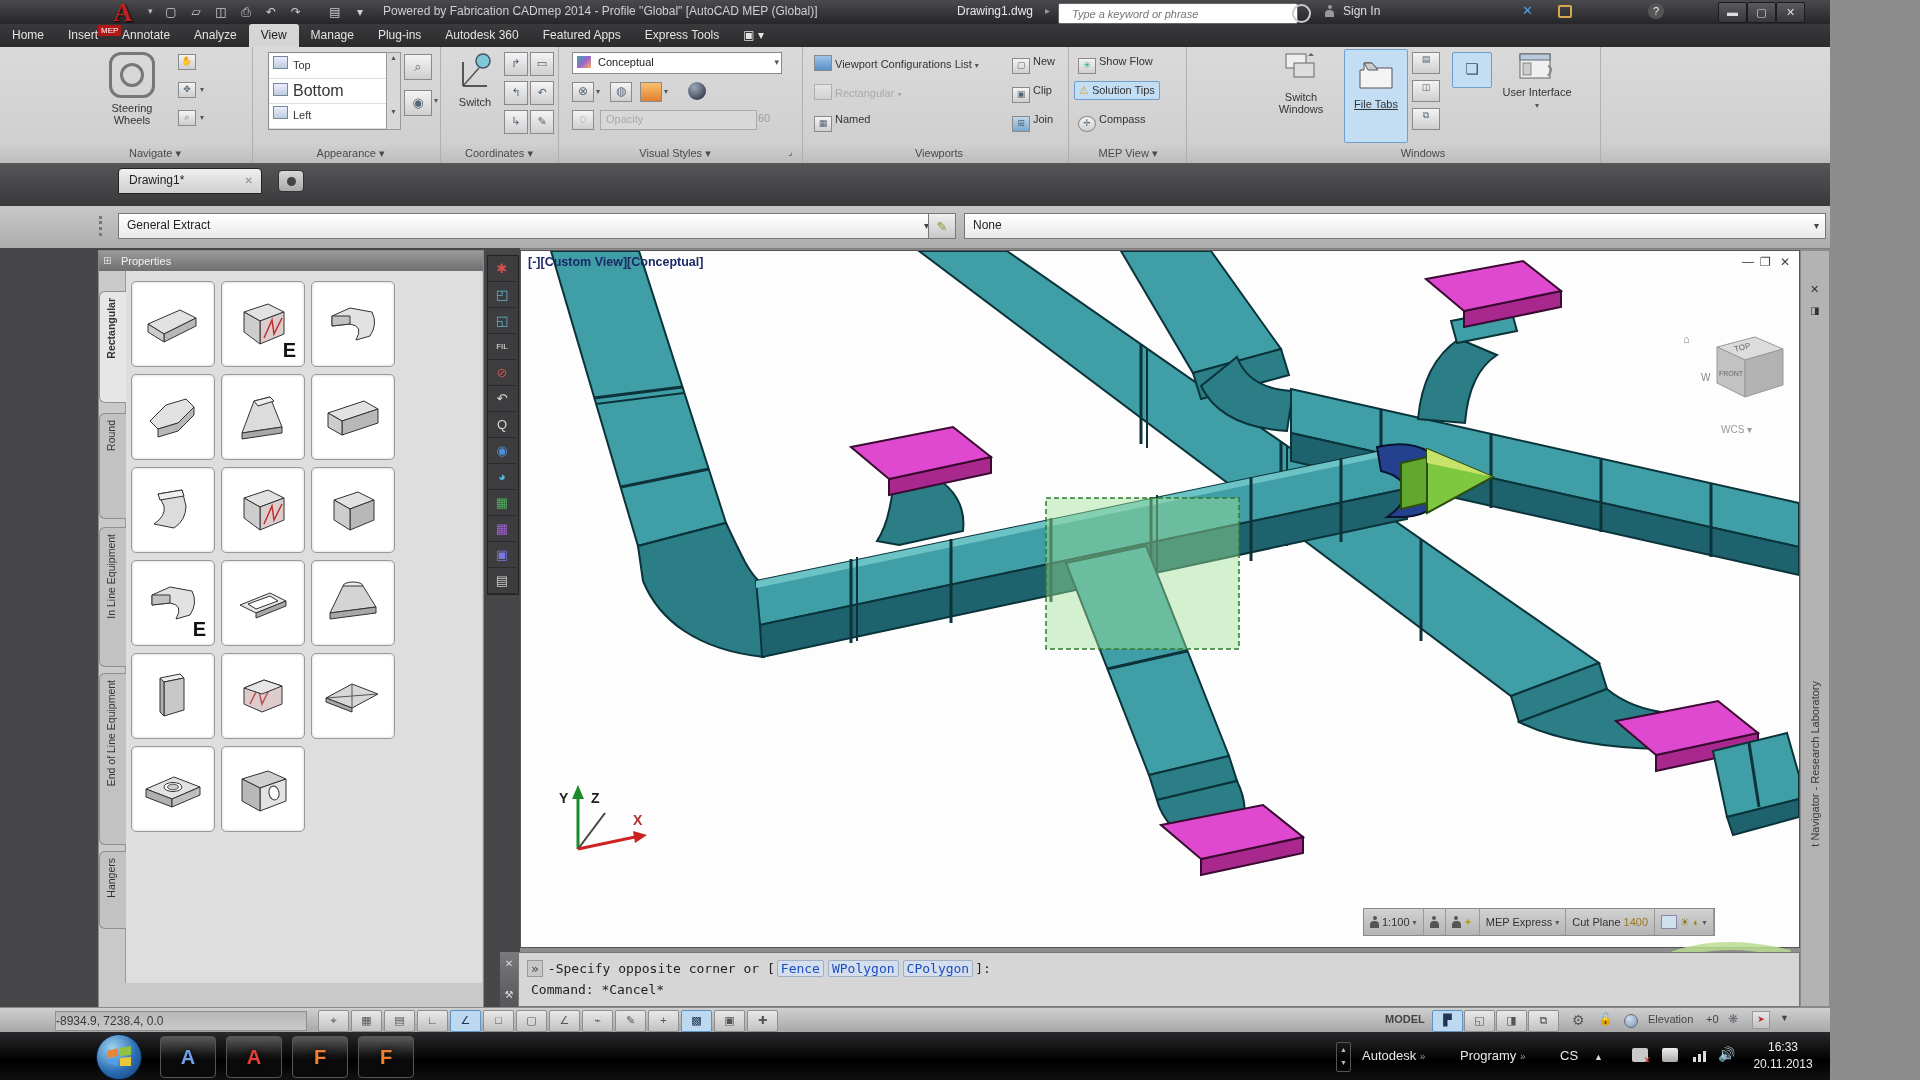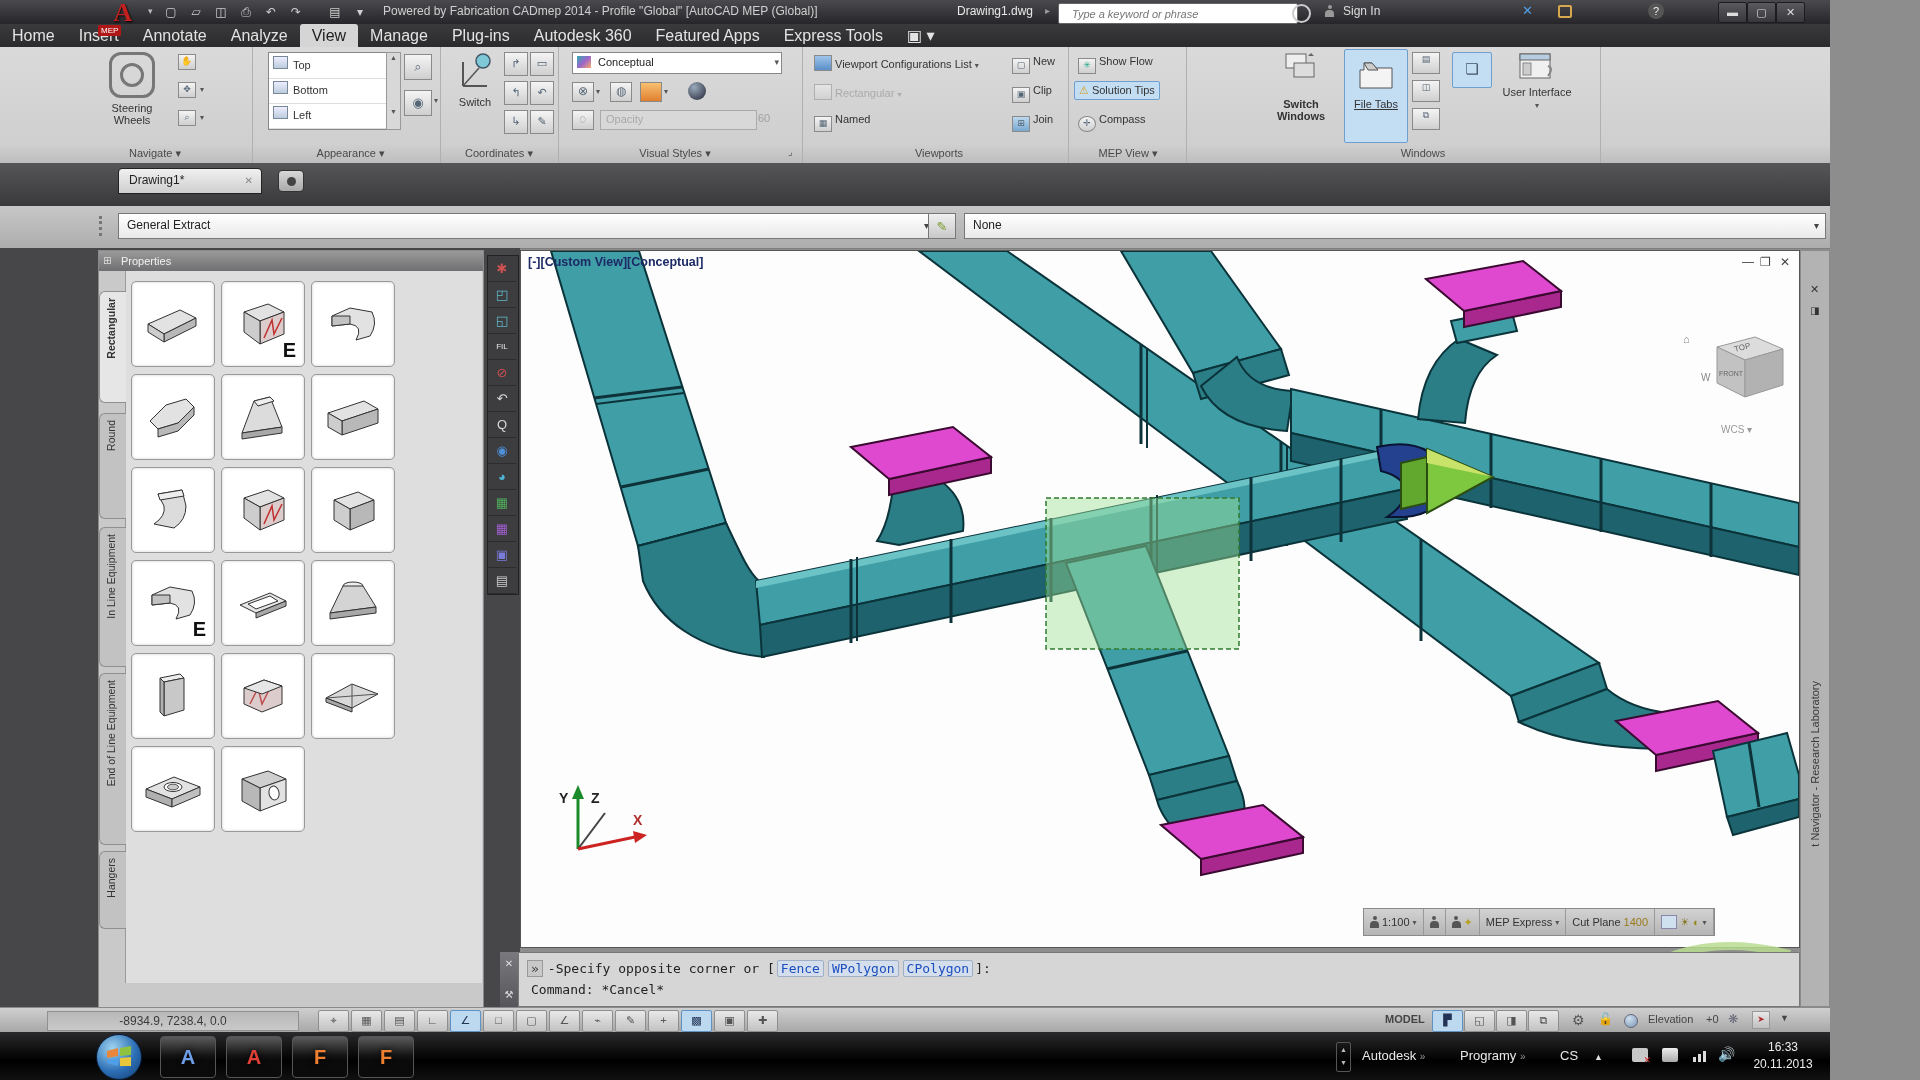--- a/index.html
+++ b/index.html
@@ -6,21 +6,21 @@
   #screen{position:relative;width:1920px;height:1080px;overflow:hidden;background:#8d8d8d;}
   .abs{position:absolute;}
   
   .titlebar{left:0;top:0;width:1830px;height:24px;background:linear-gradient(#4a4a4e,#26262a);color:#d6d6d6;font-size:12px;}
   .qat-btn{width:22px;height:20px;top:2px;color:#cfcfcf;font-size:12px;text-align:center;line-height:20px;border-radius:2px;}
   .title-text{top:4px;color:#cfcfcf;font-size:12px;white-space:nowrap;}
   .search-box{top:3px;height:17px;background:#fff;border:1px solid #666;border-radius:2px;font-size:11px;color:#888;font-style:italic;padding:1px 5px;}
   .winbtn{top:2px;width:27px;height:19px;background:linear-gradient(#5a5a5e,#38383c);border:1px solid #1c1c1e;color:#ddd;text-align:center;line-height:18px;font-size:11px;border-radius:2px;}
   
   .tabrow{left:0;top:24px;width:1830px;height:23px;background:linear-gradient(#3a3a3c,#2b2b2d);}
-  .rtab{display:inline-block;height:32px;line-height:23px;padding:0 12px;color:#e3e3e3;font-size:16px;cursor:default;}
+  .rtab{display:inline-block;height:32px;line-height:23px;padding:0 12px;color:#e3e3e3;font-size:12px;cursor:default;}
   .rtab.active{background:#d5d5d5;color:#222;border-radius:3px 3px 0 0;}
   
   .ribbon{left:0;top:47px;width:1830px;height:98px;background:linear-gradient(#dadada,#cfcfcf);border-bottom:1px solid #a8a8a8;}
   .labelrow{left:0;top:145px;width:1830px;height:18px;background:linear-gradient(#cfcfcf,#bdbdbd);border-bottom:1px solid #909090;font-size:11px;color:#4a4a4a;}
   .pdiv{top:47px;width:1px;height:116px;background:#b0b0b0;}
   .plabel{top:147px;font-size:11px;color:#4a4a4a;text-align:center;white-space:nowrap;}
   .rbtn{font-size:11px;color:#333;white-space:nowrap;}
   .ric{display:inline-block;width:16px;height:14px;border:1px solid #8a8a8a;background:linear-gradient(#f4f4f4,#cfcfcf);vertical-align:-3px;margin-right:3px;font-size:9px;text-align:center;line-height:13px;color:#567;}
   .bigbtn{text-align:center;font-size:11px;color:#333;line-height:12px;}
   .combo{background:#fff;border:1px solid #888;font-size:11px;color:#222;line-height:18px;padding:0 4px;white-space:nowrap;overflow:hidden;}
@@ -55,21 +55,21 @@
   .person:after{content:"";position:absolute;left:0;top:4.5px;width:9px;height:7px;border-radius:4px 4px 0 0;background:#555;}
   
   .pnstrip{left:1800px;top:250px;width:30px;height:757px;background:#b3b3b3;border:1px solid #8a8a8a;box-sizing:border-box;}
   .pnstrip .rot{position:absolute;left:8px;top:430px;writing-mode:vertical-rl;transform:rotate(180deg);font-size:11px;color:#3a3a3a;white-space:nowrap;}
   
   .cmdstrip{left:500px;top:952px;width:18px;height:55px;background:linear-gradient(#7a7a7e,#55555a);color:#ddd;font-size:10px;text-align:center;}
   .cmdwin{left:518px;top:952px;width:1282px;height:55px;background:#d6d6d6;border:1px solid #777;box-sizing:border-box;font-family:"DejaVu Sans Mono","Liberation Mono",monospace;font-size:13px;color:#222;}
   .chip{display:inline-block;background:#d4deec;border:1px solid #9fb0c6;border-radius:2px;color:#1b4fc0;padding:0 3px;margin:0 2px;line-height:15px;}
   
   .statusbar{left:0;top:1007px;width:1830px;height:25px;background:linear-gradient(#cfcfcf,#a6a6a6);border-top:1px solid #8a8a8a;font-size:11px;color:#333;}
-  .coords{left:47px;top:3px;width:250px;height:18px;background:linear-gradient(#b8b8b8,#c9c9c9);border:1px solid #909090;text-align:center;line-height:18px;font-size:12px;color:#3a3a3a;}
+  .coords{left:55px;top:3px;width:250px;height:18px;background:linear-gradient(#b8b8b8,#c9c9c9);border:1px solid #909090;line-height:18px;font-size:12px;color:#3a3a3a;}
   .tgl{position:absolute;top:2px;width:29px;height:20px;border:1px solid #8e8e8e;background:linear-gradient(#e8e8e8,#c2c2c2);text-align:center;line-height:19px;font-size:11px;color:#555;border-radius:2px;}
   .tgl.on{background:#bcd9ef;border-color:#5f93c3;color:#235;}
   
   .taskbar{left:0;top:1032px;width:1830px;height:48px;background:linear-gradient(#2a2a2c,#000 60%,#111);}
   .tapp{position:absolute;top:4px;width:54px;height:40px;border:1px solid #555;border-radius:4px;background:linear-gradient(rgba(255,255,255,.25),rgba(255,255,255,.05) 45%,rgba(0,0,0,.3));text-align:center;line-height:40px;font-weight:bold;font-size:20px;}
   .traytxt{position:absolute;top:16px;color:#e8e8e8;font-size:13px;}
   .matte{left:1830px;top:50px;width:90px;height:1030px;background:#8d8d8d;}
   .orb{position:absolute;left:96px;top:2px;width:44px;height:44px;border-radius:50%;background:radial-gradient(circle at 35% 30%,#9fd4f0,#2c6fb5 55%,#123a6e);border:1px solid #0a1e3c;}
   .orb svg{position:absolute;left:9px;top:10px;}
 </style>
@@ -123,21 +123,21 @@
   <div class="abs ric" style="left:178px;top:54px;">✋</div>
   <div class="abs ric" style="left:178px;top:82px;">✥</div>
     <span class="abs" style="left:200px;top:85px;font-size:8px;color:#555;">▾</span>
   <div class="abs ric" style="left:178px;top:110px;">⌕</div>
     <span class="abs" style="left:200px;top:113px;font-size:8px;color:#555;">▾</span>
   <div class="abs plabel" style="left:100px;width:110px;"><span>Navigate</span> ▾</div>
   <div class="abs pdiv" style="left:252px;"></div>
 
   <div class="abs" id="appearList" style="left:268px;top:52px;width:118px;height:76px;background:#fff;border:1px solid #888;">
       <div style="position: absolute; left: 0px; top: 0px; width: 100%; height: 25px; font-size: 11px; color: rgb(51, 51, 51); line-height: 25px; border-bottom: 1px solid rgb(221, 221, 221);"><span style="display:inline-block;width:13px;height:11px;border:1px solid #789;background:linear-gradient(#eef,#bcd);margin:0 5px 0 4px;"></span>Top</div>
-      <div style="position: absolute; left: 0px; top: 25px; width: 100%; height: 25px; font-size: 11px; color: rgb(51, 51, 51); line-height: 25px; border-bottom: 1px solid rgb(221, 221, 221);"><span style="display:inline-block;width:13px;height:11px;border:1px solid #789;background:linear-gradient(#eef,#bcd);margin:0 5px 0 4px;"></span>Bottom</div>
+      <div style="position: absolute; left: 0px; top: 25px; width: 100%; height: 25px; font-size: 16px; color: rgb(51, 51, 51); line-height: 25px; border-bottom: 1px solid rgb(221, 221, 221);"><span style="display:inline-block;width:13px;height:11px;border:1px solid #789;background:linear-gradient(#eef,#bcd);margin:0 5px 0 4px;"></span>Bottom</div>
       <div style="position: absolute; left: 0px; top: 50px; width: 100%; height: 25px; font-size: 11px; color: rgb(51, 51, 51); line-height: 25px; border-bottom: 1px solid rgb(221, 221, 221);"><span style="display:inline-block;width:13px;height:11px;border:1px solid #789;background:linear-gradient(#eef,#bcd);margin:0 5px 0 4px;"></span>Left</div>
     </div>
   <div class="abs" style="left:386px;top:52px;width:13px;height:76px;background:#d8d8d8;border:1px solid #999;font-size:7px;text-align:center;color:#555;line-height:9px;">▲<br><br><br><br><br><br>▼</div>
   <div class="abs ric" style="left:404px;top:54px;width:26px;height:24px;font-size:13px;line-height:24px;">⌕</div>
   <div class="abs ric" style="left:404px;top:90px;width:26px;height:24px;font-size:13px;line-height:24px;">◉</div>
     <span class="abs" style="left:434px;top:96px;font-size:8px;color:#555;">▾</span>
   <div class="abs plabel" style="left:268px;width:165px;"><span>Appearance</span> ▾</div>
   <div class="abs pdiv" style="left:440px;"></div>
 
   <div class="abs" style="left:450px;top:52px;width:50px;text-align:center;">
@@ -191,21 +191,21 @@
   <div class="abs rbtn" style="left:1078px;top:113px;"><span class="ric" style="border-radius:50%;">✛</span><span>Compass</span></div>
   <div class="abs plabel" style="left:1074px;width:108px;"><span>MEP View</span> ▾</div>
   <div class="abs pdiv" style="left:1186px;"></div>
 
   <div class="abs bigbtn" style="left:1268px;top:52px;width:66px;">
     <svg width="34" height="30">
       <rect x="2" y="2" width="20" height="14" fill="#eee" stroke="#666"></rect>
       <rect x="10" y="11" width="20" height="14" fill="#ddd" stroke="#666"></rect>
       <path d="M24,4 l6,0 l-3,-3 z" fill="#666"></path>
     </svg>
-    <div style="margin-top:14px;font-weight:bold;">Switch Windows</div>
+    <div style="margin-top:7px;">Switch Windows</div>
   </div>
   <div class="abs bigbtn hl-blue" style="left:1344px;top:49px;width:62px;height:92px;">
     <svg width="40" height="34" style="margin-top:8px;">
       <path d="M4,12 L4,30 L36,30 L36,10 L20,10 L16,5 L8,5 L8,12 Z" fill="#f4f4f4" stroke="#555"></path>
       <path d="M8,5 L16,5 L22,12 L12,12 Z" fill="#ccc" stroke="#555"></path>
     </svg>
     <div style="margin-top:4px;text-decoration:underline;">File Tabs</div>
   </div>
   <div class="abs ric" style="left:1412px;top:52px;width:26px;height:20px;">▤</div>
   <div class="abs ric" style="left:1412px;top:80px;width:26px;height:20px;">◫</div>

